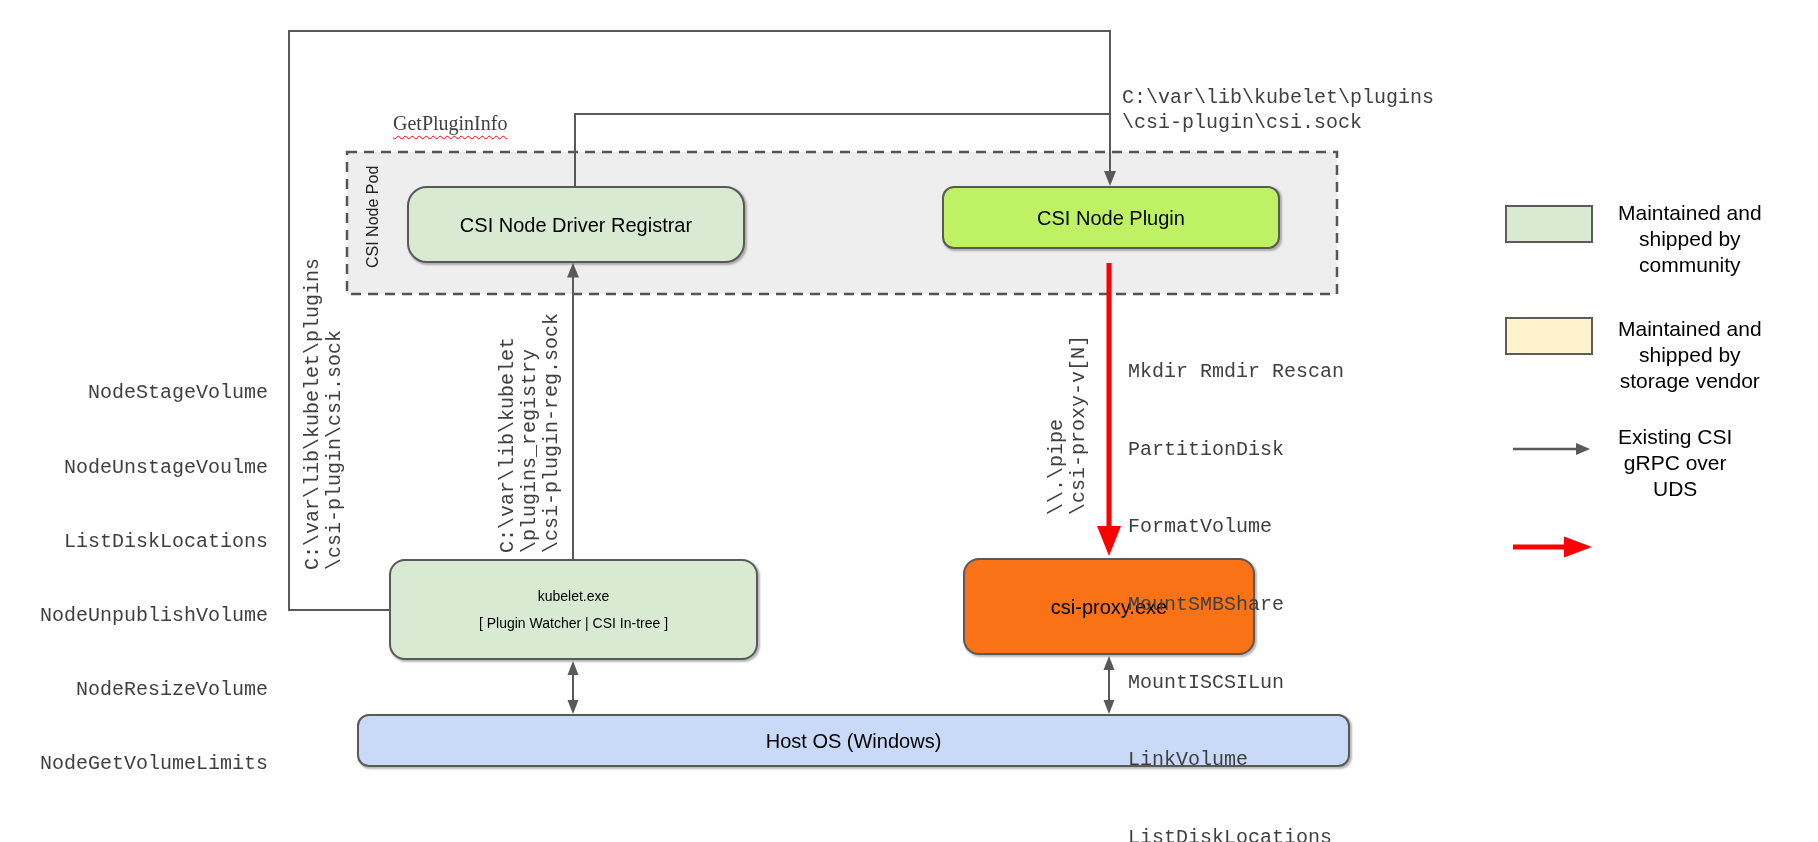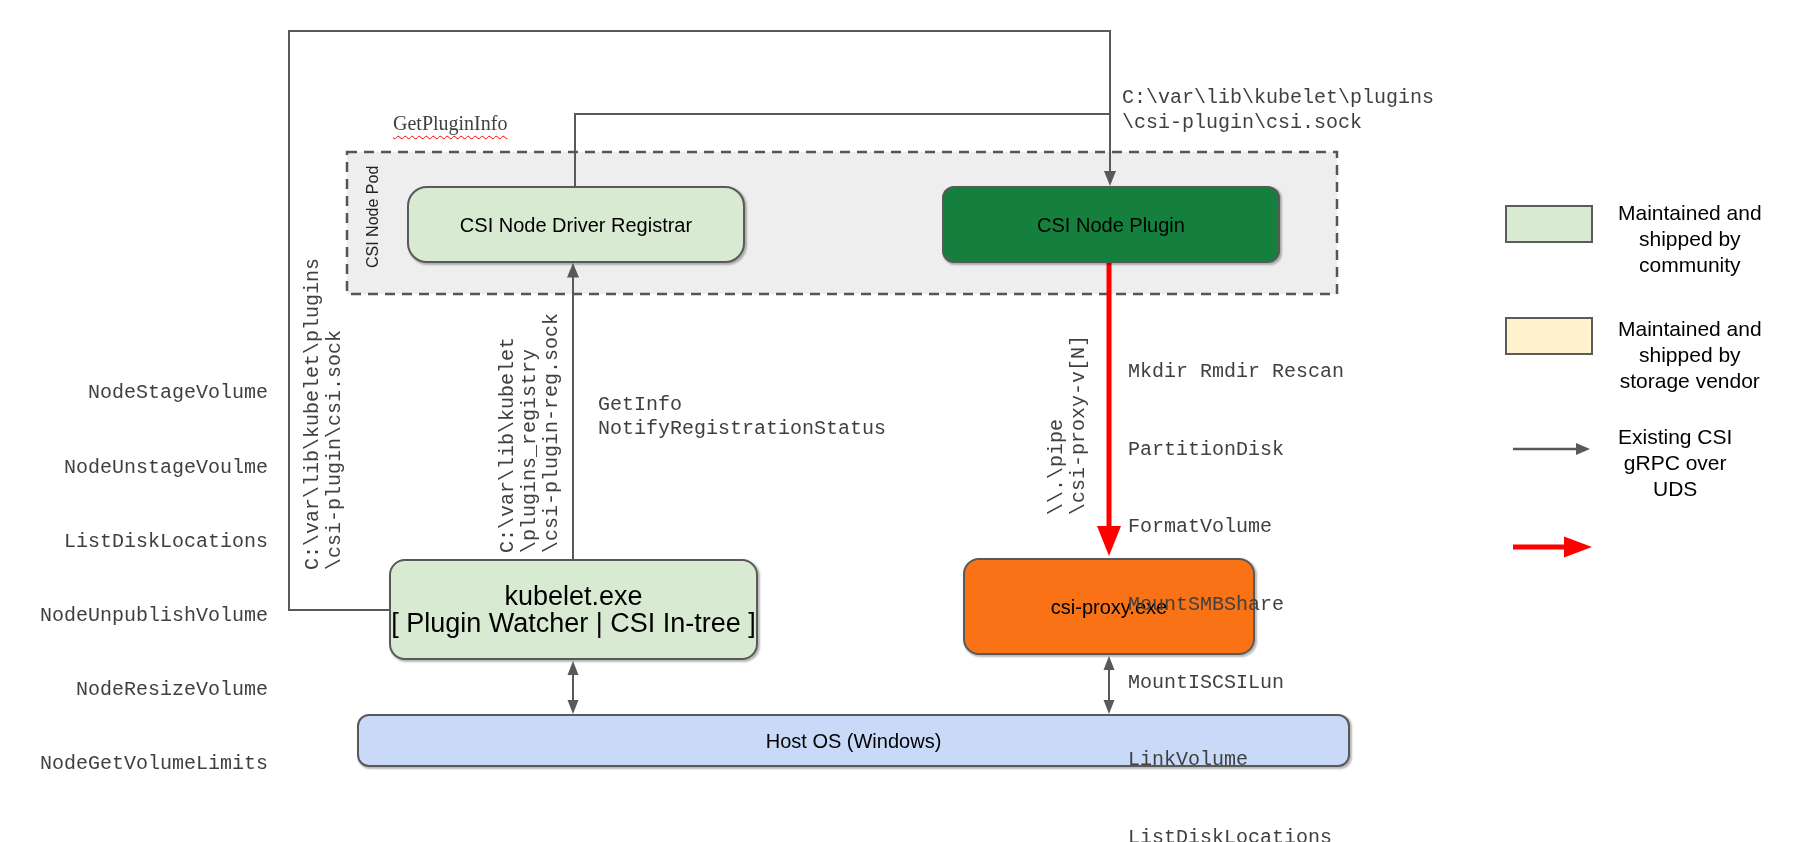--- a/index.html
+++ b/index.html
@@ -14,23 +14,23 @@
   .vlabel{position:absolute;z-index:4;white-space:pre;font-size:20px;line-height:22px;
           transform:rotate(-90deg);transform-origin:0 100%;}
   .squiggle{text-decoration:underline;text-decoration-style:wavy;
             text-decoration-color:#ff0000;text-decoration-thickness:1px;text-underline-offset:5px;font-family:Liberation Serif, serif;}
   .list{position:absolute;z-index:4;white-space:pre;}
   .list div{white-space:pre;}
 
   #pod-label{left:383px;top:248px;font-family:"Liberation Sans",sans-serif;
              font-size:16px;line-height:20px;color:#222;}
   #box-registrar{left:407px;top:186px;width:338px;height:77px;background:#d9ead3;border-radius:20px;}
-  #box-plugin{left:942px;top:186px;width:338px;height:77px;background:#15803d;border-radius:12px;}
+  #box-plugin{left:942px;top:186px;width:338px;height:63px;background:#bef264;border-radius:12px;}
   #box-kubelet{left:389px;top:559px;width:369px;height:101px;background:#d9ead3;border-radius:16px;
-               font-size:27px;line-height:27px;white-space:pre-line;}
+               font-size:14px;line-height:27px;white-space:pre-line;}
   #box-proxy{left:963px;top:558px;width:292px;height:97px;background:#f97316;border-radius:16px;}
   #box-host{left:357px;top:714px;width:993px;height:53px;background:#c9daf8;border-radius:12px;}
 
   #lbl-getplugininfo{left:393px;top:111px;}
   #lbl-sock-top{left:1122px;top:85px;}
   #lbl-sock-left{left:346px;top:526px;}
   #lbl-reg-sock{left:563px;top:487px;}
   #lbl-pipe{left:1090px;top:471px;}
   #lbl-reg-calls{left:598px;top:393px;line-height:24px;}
   #list-node{left:0;top:332px;width:268px;text-align:right;font-size:20px;line-height:24.7px;}
@@ -92,22 +92,20 @@
   <div class="lbl mono squiggle" id="lbl-getplugininfo">GetPluginInfo</div>
   <div class="lbl mono" id="lbl-sock-top">C:\var\lib\kubelet\plugins
 \csi-plugin\csi.sock</div>
   <div class="vlabel mono" id="lbl-sock-left">C:\var\lib\kubelet\plugins
 \csi-plugin\csi.sock</div>
   <div class="vlabel mono" id="lbl-reg-sock">C:\var\lib\kubelet
 \plugins_registry
 \csi-plugin-reg.sock</div>
   <div class="vlabel mono" id="lbl-pipe">\\.\pipe
 \csi-proxy-v[N]</div>
-  <div class="lbl mono" id="lbl-reg-calls">GetInfo
-NotifyRegistrationStatus</div>
 
   <div class="list mono" id="list-node">
     <div>NodeStageVolume</div>
     <div>NodeUnstageVoulme</div>
     <div>ListDiskLocations</div>
     <div>NodeUnpublishVolume</div>
     <div>NodeResizeVolume</div>
     <div>NodeGetVolumeLimits</div>
     
   </div>

